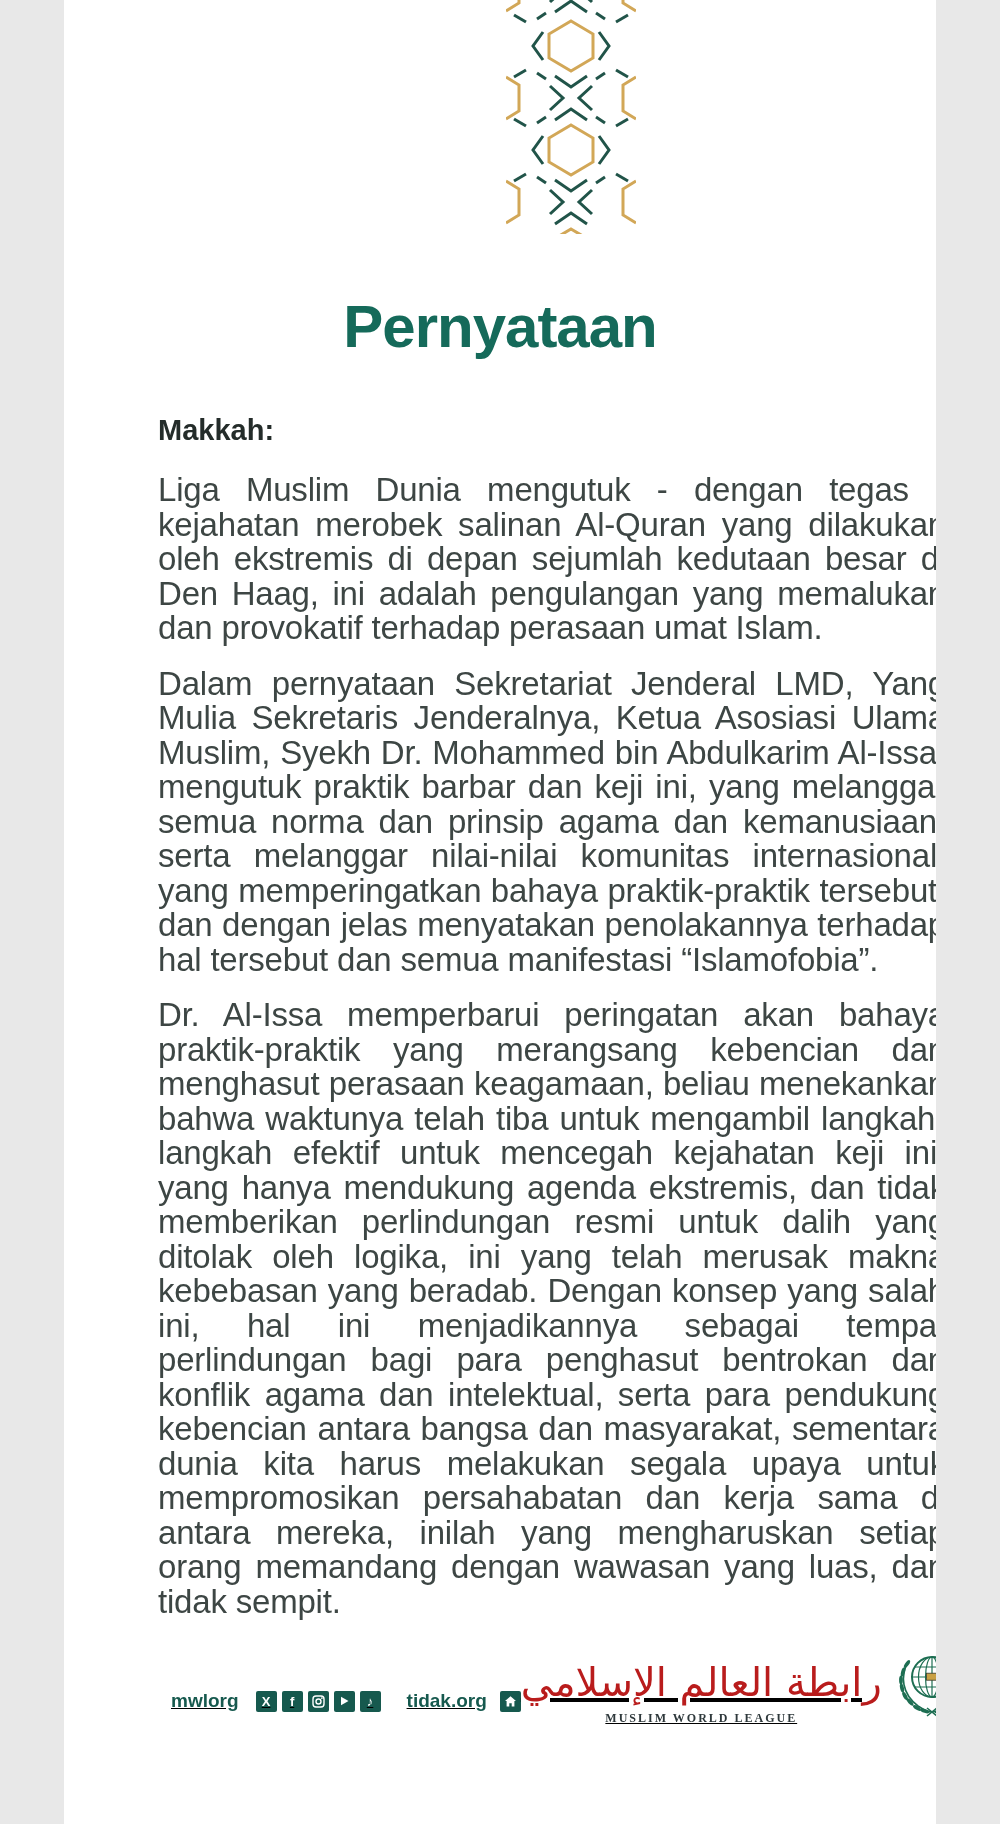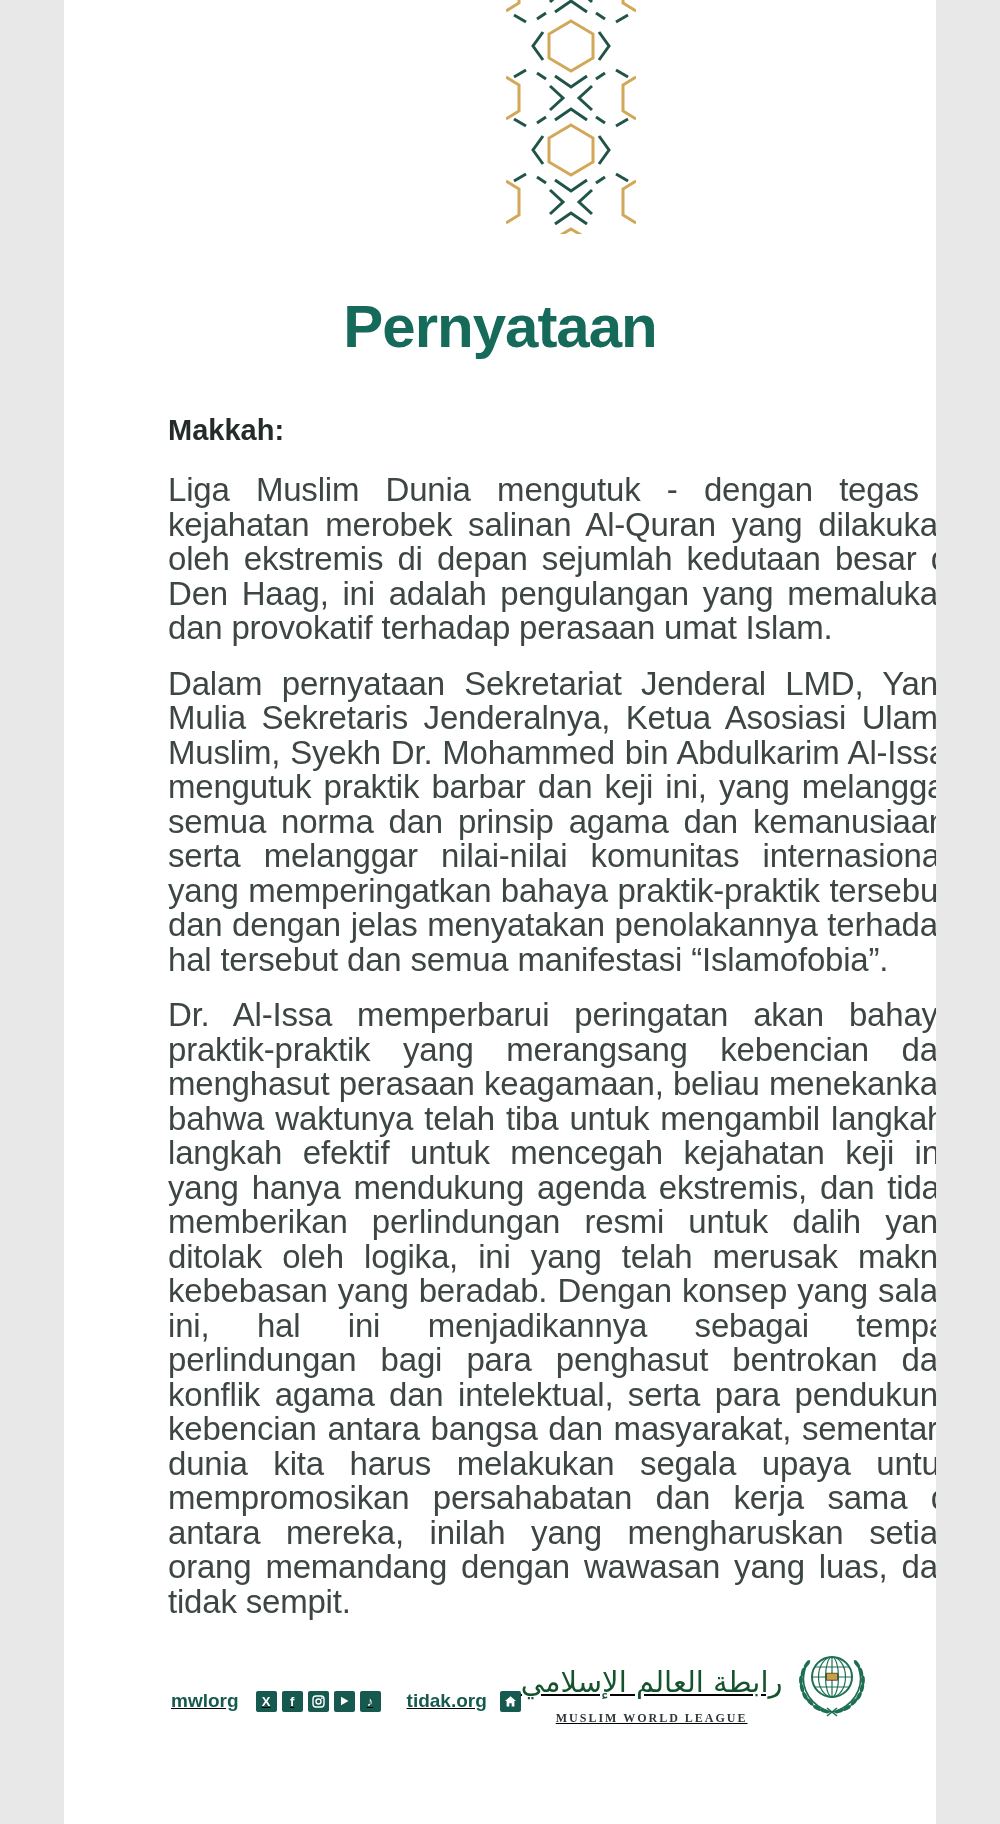--- a/index.html
+++ b/index.html
@@ -17,21 +17,21 @@
 
   
   .title {
     position:absolute; top:292px; left:0; width:100%;
     margin:0; text-align:center;
     font-size:60px; font-weight:bold; letter-spacing:-1px;
     color:var(--title);
   }
 
   
-  .content { position:absolute; top:414px; left:104px; width:788px; }
+  .content { position:absolute; top:414px; left:94px; width:788px; }
   .dateline {
     margin:0 0 26px 0;
     font-size:29px; font-weight:bold; color:var(--heading);
   }
   .content p {
     margin:0 0 21px 0;
     font-size:33px; line-height:34.5px; letter-spacing:-0.2px;
     text-align:justify;
     color:var(--body);
   }
@@ -50,22 +50,22 @@
   .icon-box {
     width:21px; height:21px; margin-left:5px; border-radius:2px;
     background:var(--footer_teal);
     display:flex; align-items:center; justify-content:center;
     color:#ffffff; font-weight:bold; font-size:13px; line-height:1;
     cursor:pointer;
   }
   .logo-block { display:flex; align-items:center; gap:12px; }
   .logo-text { text-align:center; }
   .arabic {
-    direction:rtl; font-size:29px; line-height:56px;
-    color:#14532d; white-space:nowrap;
+    direction:rtl; font-size:40px; line-height:56px;
+    color:#b91c1c; white-space:nowrap;
     font-family:"DejaVu Sans", sans-serif;
   }
   .english {
     margin-top:1px;
     font-family:"Liberation Serif", serif;
     font-size:12px; font-weight:bold; letter-spacing:2px;
     color:#2e383b; white-space:nowrap;
   }
   .emblem .lg { stroke:var(--logo_green); fill:none; }
   .emblem .leaf { fill:var(--logo_green); }

